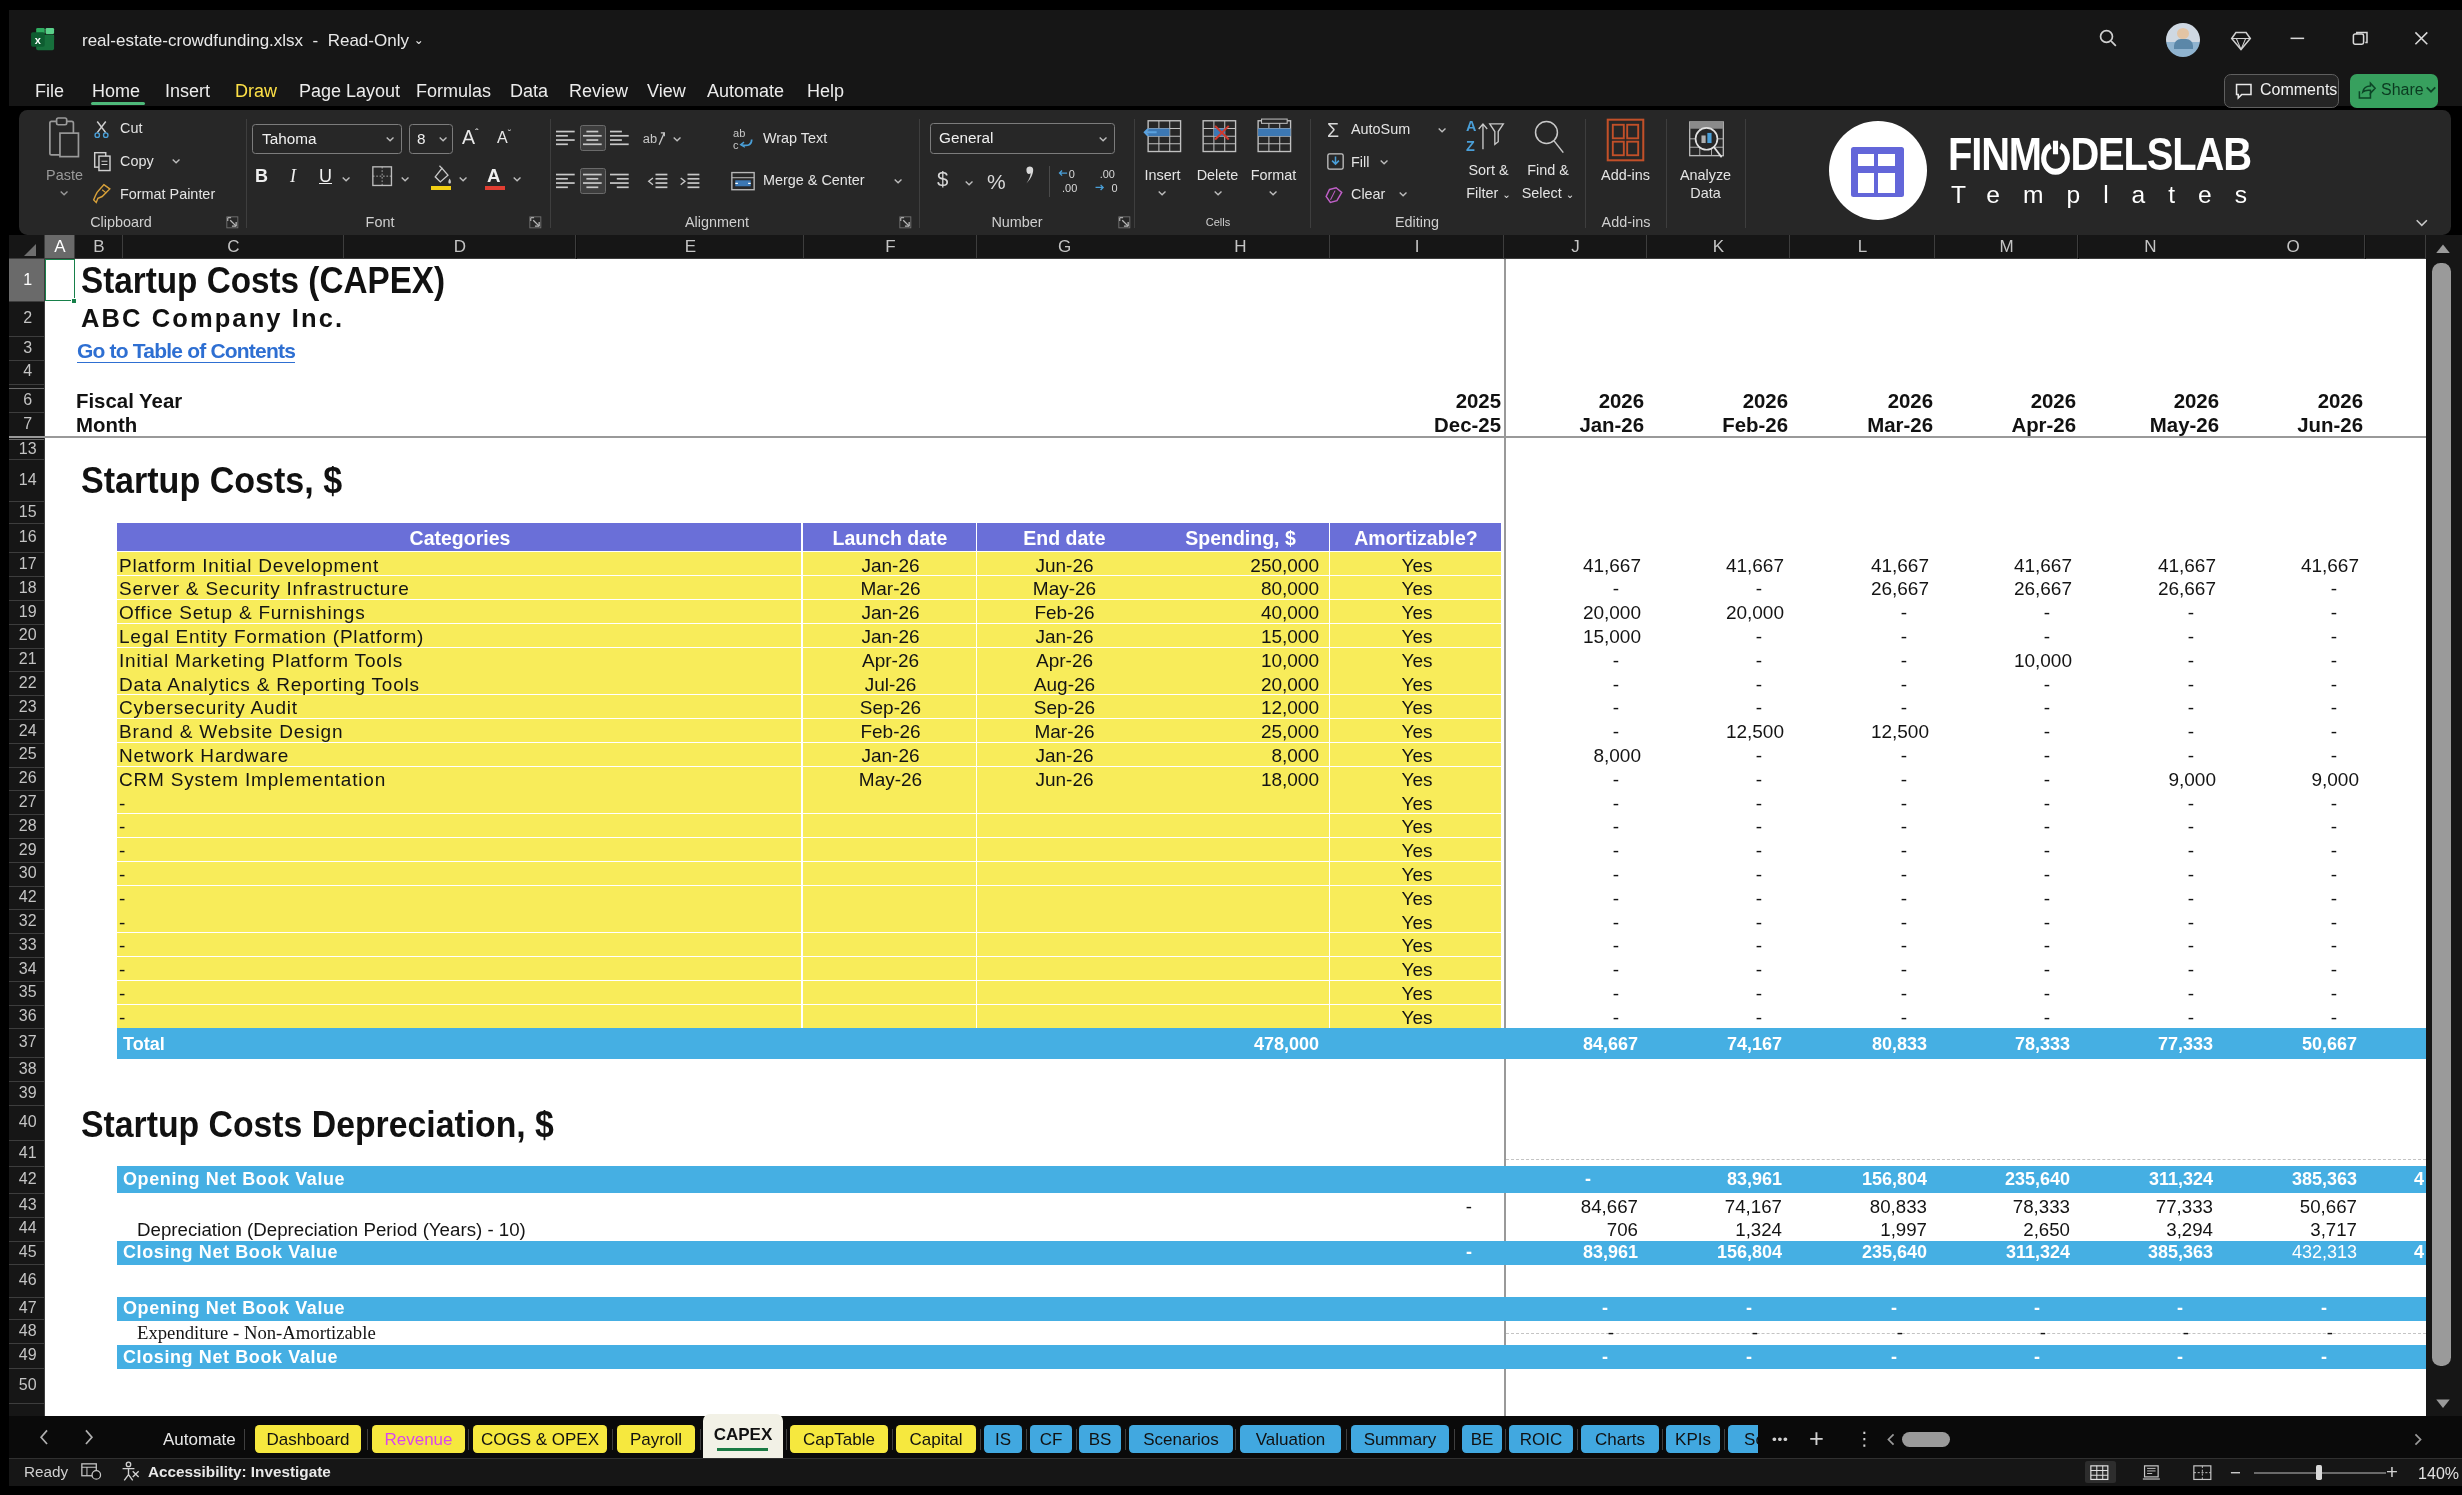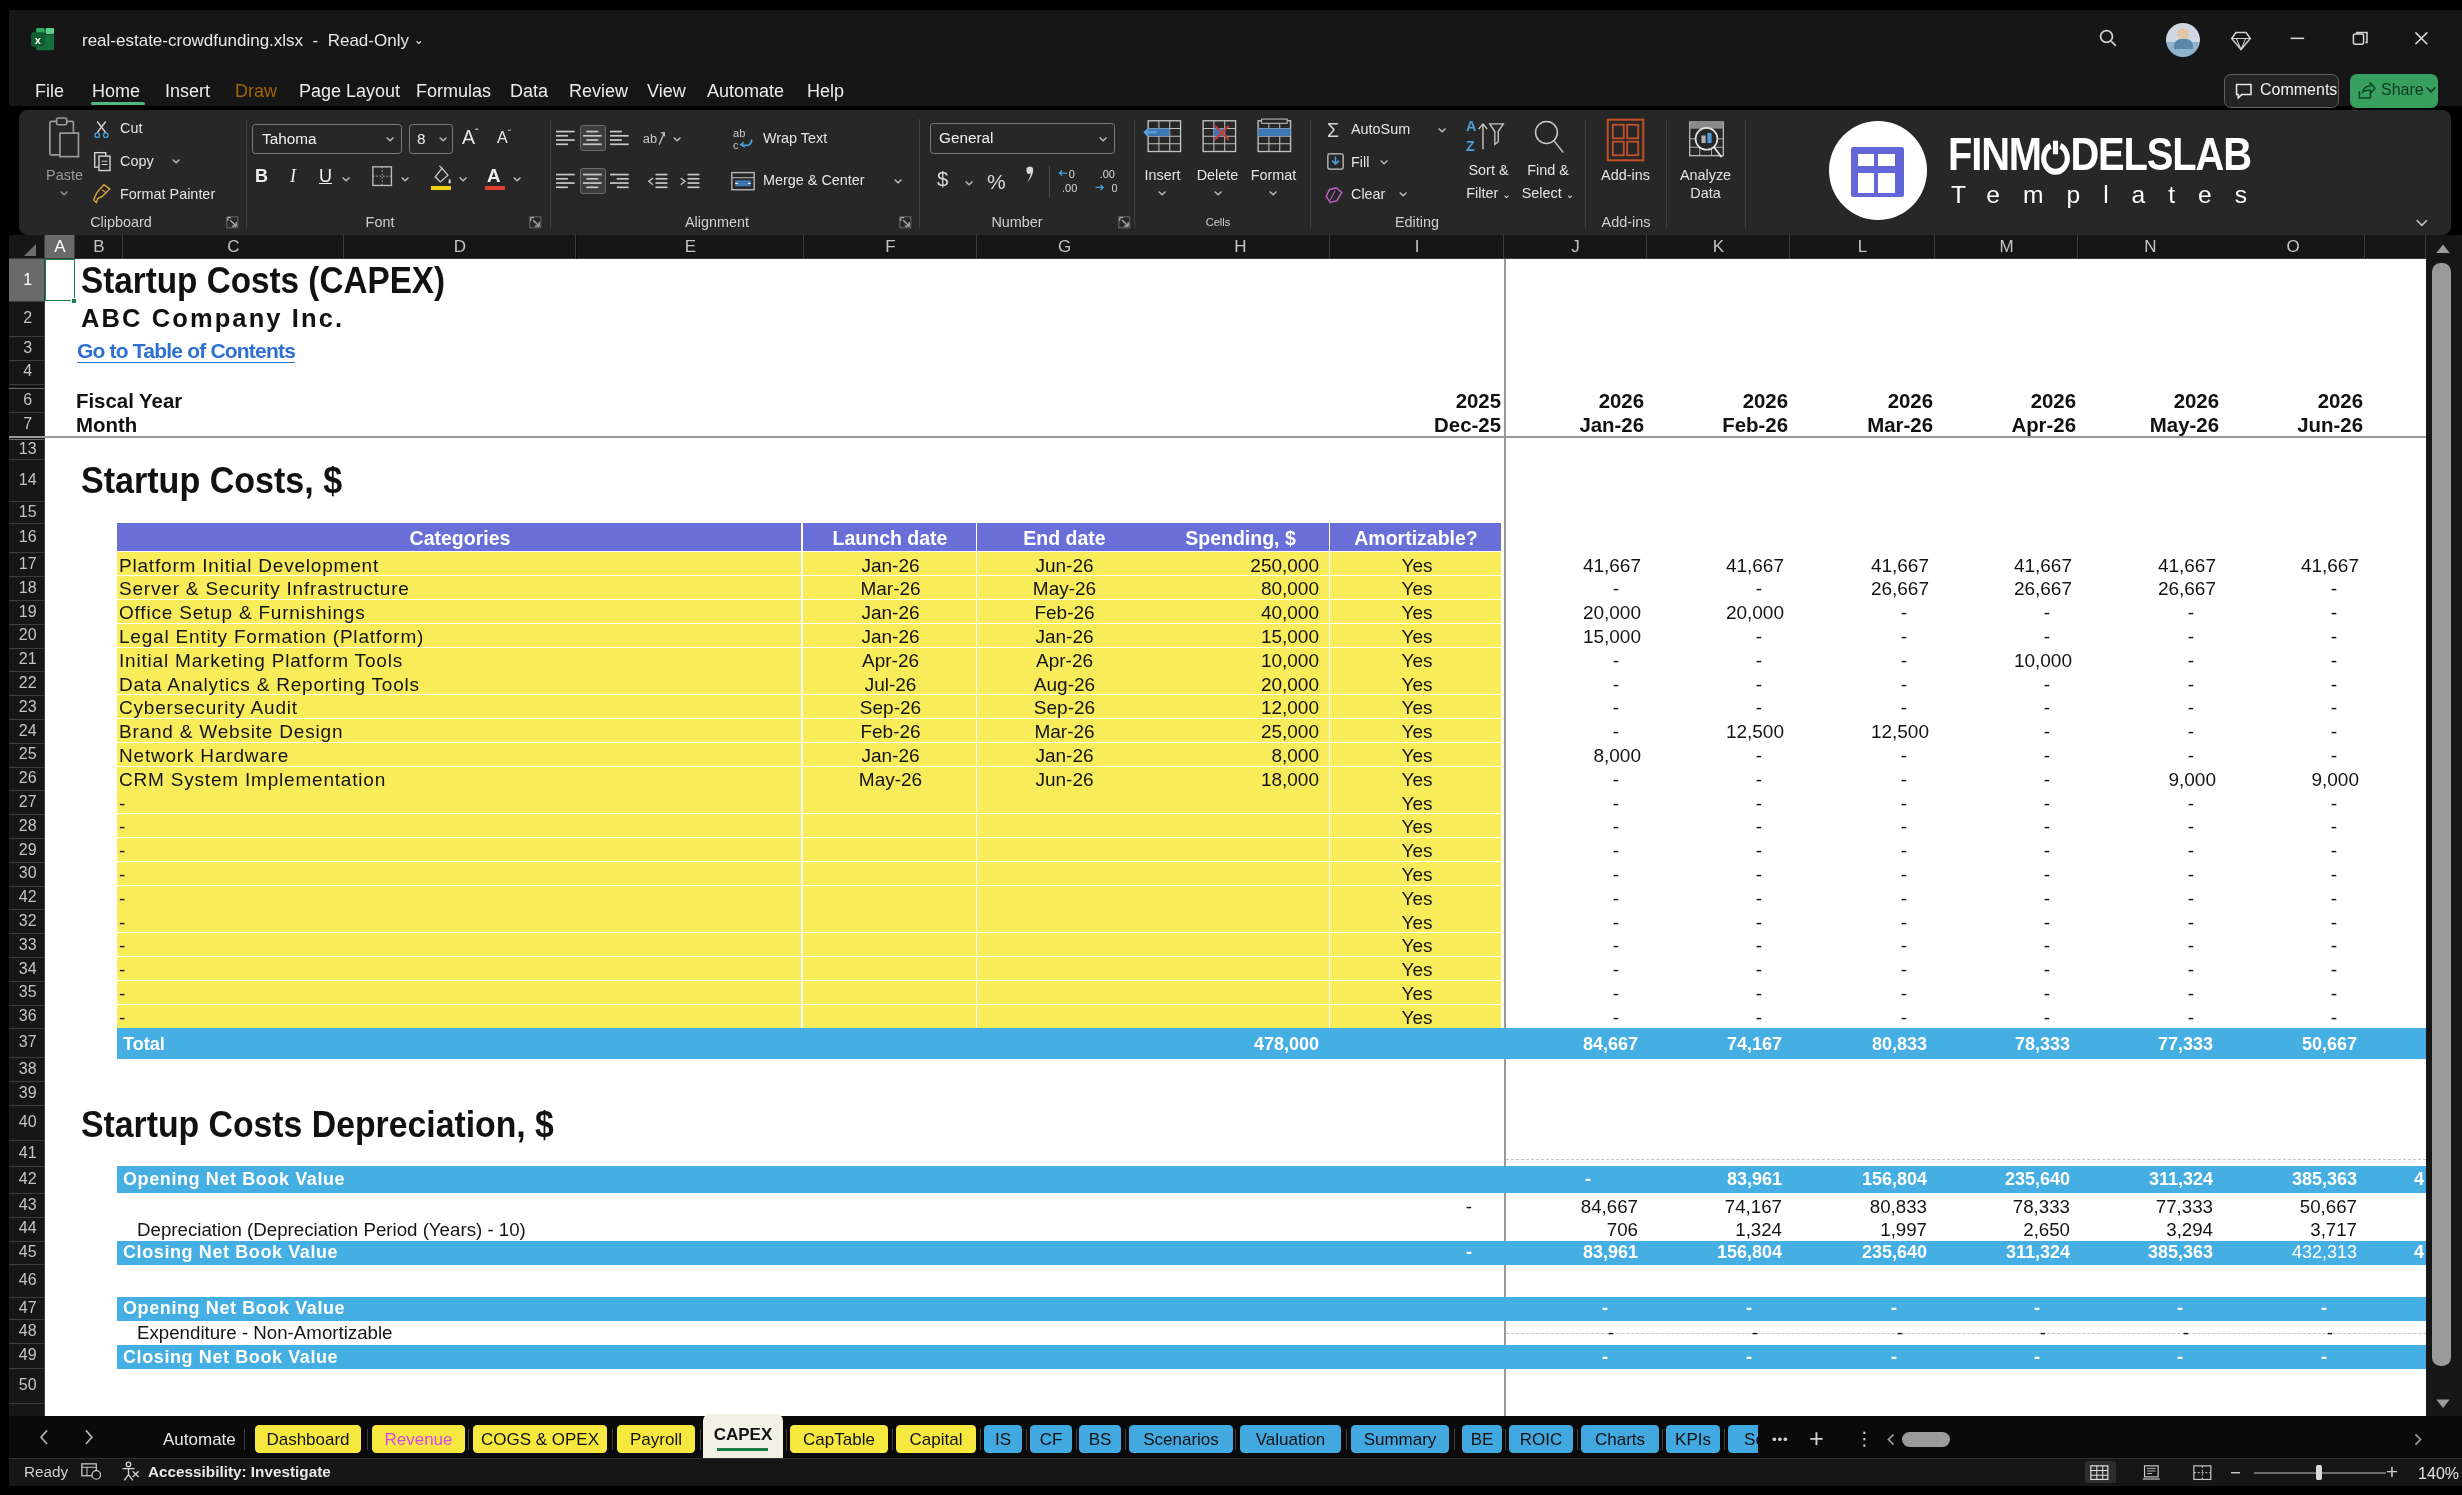--- a/index.html
+++ b/index.html
@@ -45,21 +45,21 @@
       </svg>
     </div>
 <div class="t" style="left:2412px;top:29px;width:22px;height:22px;">
       <svg width="18.7" height="18.7" viewBox="0 0 22 22">
         <path d="M4 4 L18 18 M18 4 L4 18" stroke="#d8d8d8" stroke-width="1.8"></path>
       </svg>
     </div>
 <div class="t" style="left:35px;top:81px;width:127px;height:20.4px;color:#ececec;font-size:18px;line-height:20.4px;">File</div>
 <div class="t" style="left:92px;top:81px;width:127px;height:20.4px;color:#ececec;font-size:18px;line-height:20.4px;">Home</div>
 <div class="t" style="left:165px;top:81px;width:127px;height:20.4px;color:#ececec;font-size:18px;line-height:20.4px;">Insert</div>
-<div class="t" style="left:235px;top:81px;width:127px;height:20.4px;color:#a16207;font-size:18px;line-height:20.4px;">Draw</div>
+<div class="t" style="left:235px;top:81px;width:127px;height:20.4px;color:#fde047;font-size:18px;line-height:20.4px;">Draw</div>
 <div class="t" style="left:299px;top:81px;width:127px;height:20.4px;color:#ececec;font-size:18px;line-height:20.4px;">Page Layout</div>
 <div class="t" style="left:416px;top:81px;width:127px;height:20.4px;color:#ececec;font-size:18px;line-height:20.4px;">Formulas</div>
 <div class="t" style="left:510px;top:81px;width:127px;height:20.4px;color:#ececec;font-size:18px;line-height:20.4px;">Data</div>
 <div class="t" style="left:569px;top:81px;width:127px;height:20.4px;color:#ececec;font-size:18px;line-height:20.4px;">Review</div>
 <div class="t" style="left:647px;top:81px;width:127px;height:20.4px;color:#ececec;font-size:18px;line-height:20.4px;">View</div>
 <div class="t" style="left:707px;top:81px;width:127px;height:20.4px;color:#ececec;font-size:18px;line-height:20.4px;">Automate</div>
 <div class="t" style="left:807px;top:81px;width:127px;height:20.4px;color:#ececec;font-size:18px;line-height:20.4px;">Help</div>
 <div class="" style="left:91px;top:102px;width:54px;height:2.5px;background:#4eb97a;border-radius:1.7px;"></div>
 <div class="" style="left:2224px;top:74px;width:115px;height:34px;border:1.3px solid #5f5f5f;border-radius:6.8px;background:#242424;"></div>
 <svg style="left:2234px;top:81px;" width="20.4" height="20.4" viewBox="0 0 24 24">
@@ -952,21 +952,21 @@
 <div class="t" style="left:2221px;top:1241px;width:136px;height:22px;color:#fff;font-size:18px;line-height:22px;font-weight:normal;text-align:right;">432,313</div>
 <div class="t" style="left:2414px;top:1241px;width:12px;height:22px;color:#fff;font-size:18px;line-height:22px;font-weight:bold;overflow:hidden;">4</div>
 <div class="" style="left:117px;top:1297px;width:2309px;height:24px;background:#45afe3;"></div>
 <div class="t" style="left:123px;top:1297px;width:509px;height:22px;color:#fff;font-size:18px;line-height:22px;font-weight:bold;letter-spacing:0.6px;">Opening Net Book Value</div>
 <div class="t" style="left:1504px;top:1297px;width:104px;height:22px;color:#fff;font-size:18px;line-height:22px;font-weight:bold;text-align:right;">-</div>
 <div class="t" style="left:1647px;top:1297px;width:105px;height:22px;color:#fff;font-size:18px;line-height:22px;font-weight:bold;text-align:right;">-</div>
 <div class="t" style="left:1790px;top:1297px;width:107px;height:22px;color:#fff;font-size:18px;line-height:22px;font-weight:bold;text-align:right;">-</div>
 <div class="t" style="left:1935px;top:1297px;width:105px;height:22px;color:#fff;font-size:18px;line-height:22px;font-weight:bold;text-align:right;">-</div>
 <div class="t" style="left:2079px;top:1297px;width:104px;height:22px;color:#fff;font-size:18px;line-height:22px;font-weight:bold;text-align:right;">-</div>
 <div class="t" style="left:2221px;top:1297px;width:106px;height:22px;color:#fff;font-size:18px;line-height:22px;font-weight:bold;text-align:right;">-</div>
-<div class="t" style="left:137px;top:1322px;width:679px;height:22px;color:#141414;font-size:18.7px;line-height:22px;">Expenditure - Non-Amortizable</div>
+<div class="t" style="left:137px;top:1322px;width:679px;height:22px;color:#141414;font-size:18.7px;line-height:22px;font-family:Liberation Serif, serif;">Expenditure - Non-Amortizable</div>
 <div class="t" style="left:1504px;top:1322px;width:110px;height:22px;color:#141414;font-size:18.7px;line-height:22px;text-align:right;">-</div>
 <div class="t" style="left:1647px;top:1322px;width:111px;height:22px;color:#141414;font-size:18.7px;line-height:22px;text-align:right;">-</div>
 <div class="t" style="left:1790px;top:1322px;width:113px;height:22px;color:#141414;font-size:18.7px;line-height:22px;text-align:right;">-</div>
 <div class="t" style="left:1935px;top:1322px;width:111px;height:22px;color:#141414;font-size:18.7px;line-height:22px;text-align:right;">-</div>
 <div class="t" style="left:2079px;top:1322px;width:110px;height:22px;color:#141414;font-size:18.7px;line-height:22px;text-align:right;">-</div>
 <div class="t" style="left:2221px;top:1322px;width:112px;height:22px;color:#141414;font-size:18.7px;line-height:22px;text-align:right;">-</div>
 <div class="" style="left:117px;top:1345px;width:2309px;height:24px;background:#45afe3;"></div>
 <div class="t" style="left:123px;top:1346px;width:509px;height:22px;color:#fff;font-size:18px;line-height:22px;font-weight:bold;letter-spacing:0.6px;">Closing Net Book Value</div>
 <div class="t" style="left:1504px;top:1346px;width:104px;height:22px;color:#fff;font-size:18px;line-height:22px;font-weight:bold;text-align:right;">-</div>
 <div class="t" style="left:1647px;top:1346px;width:105px;height:22px;color:#fff;font-size:18px;line-height:22px;font-weight:bold;text-align:right;">-</div>

